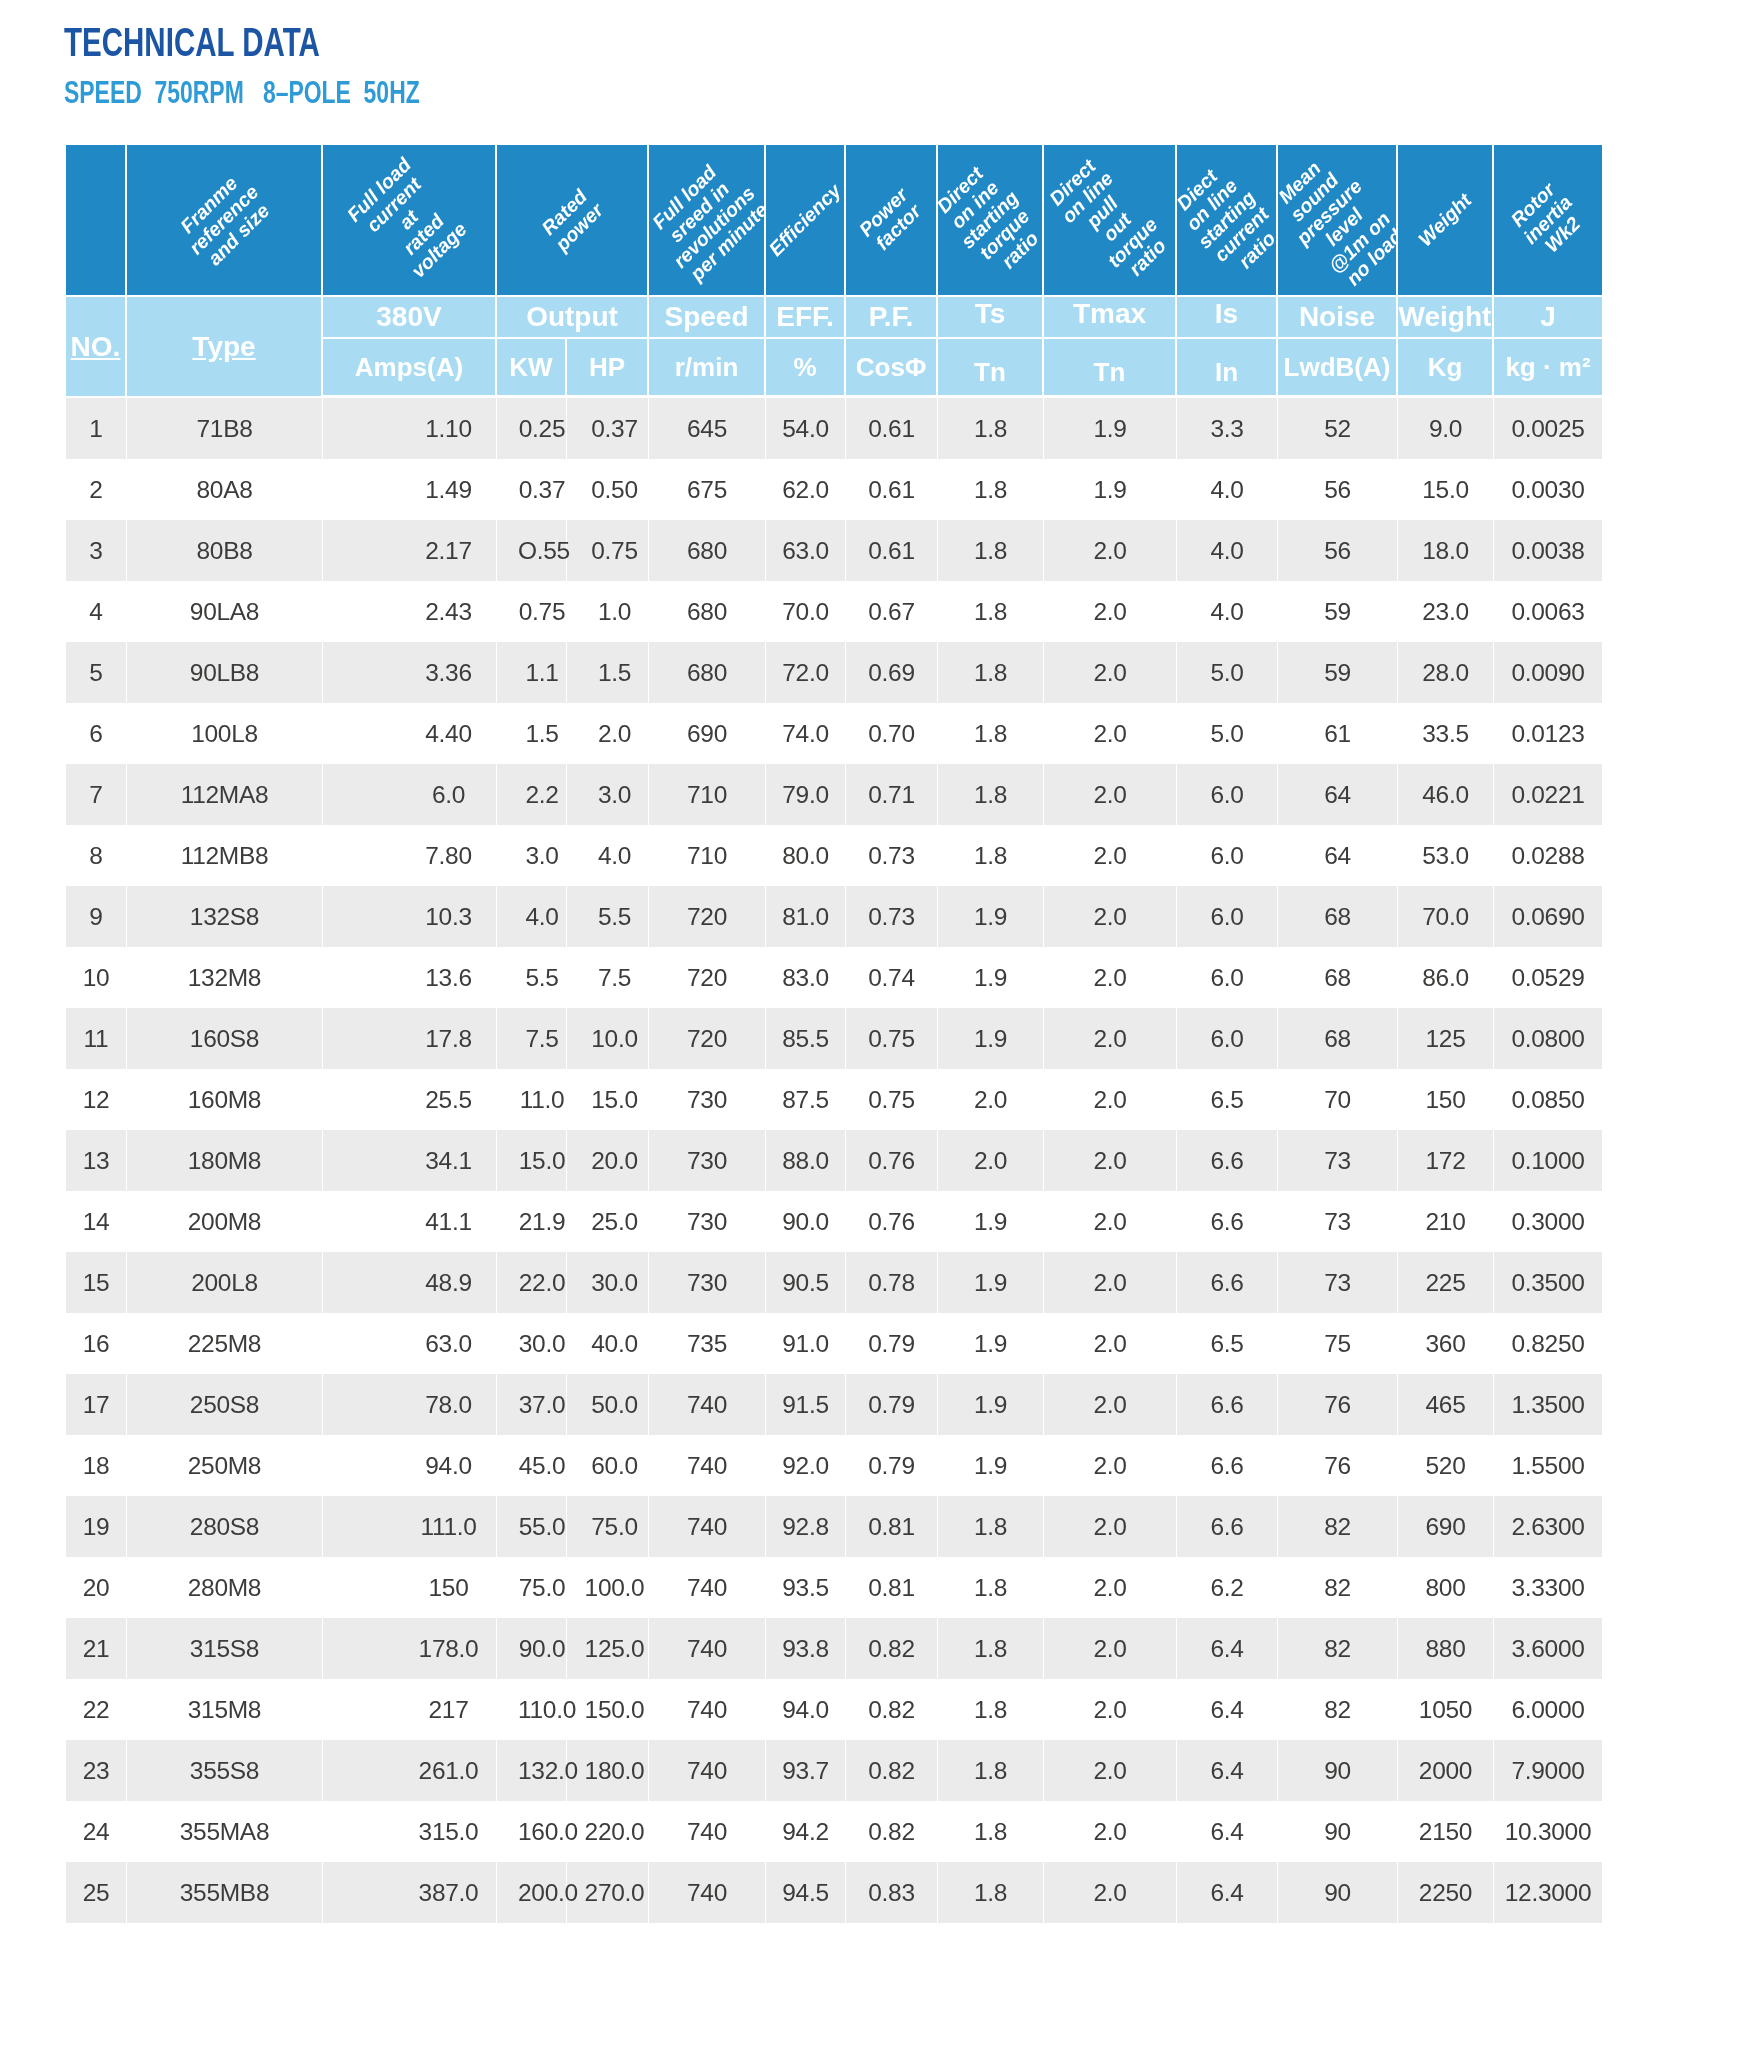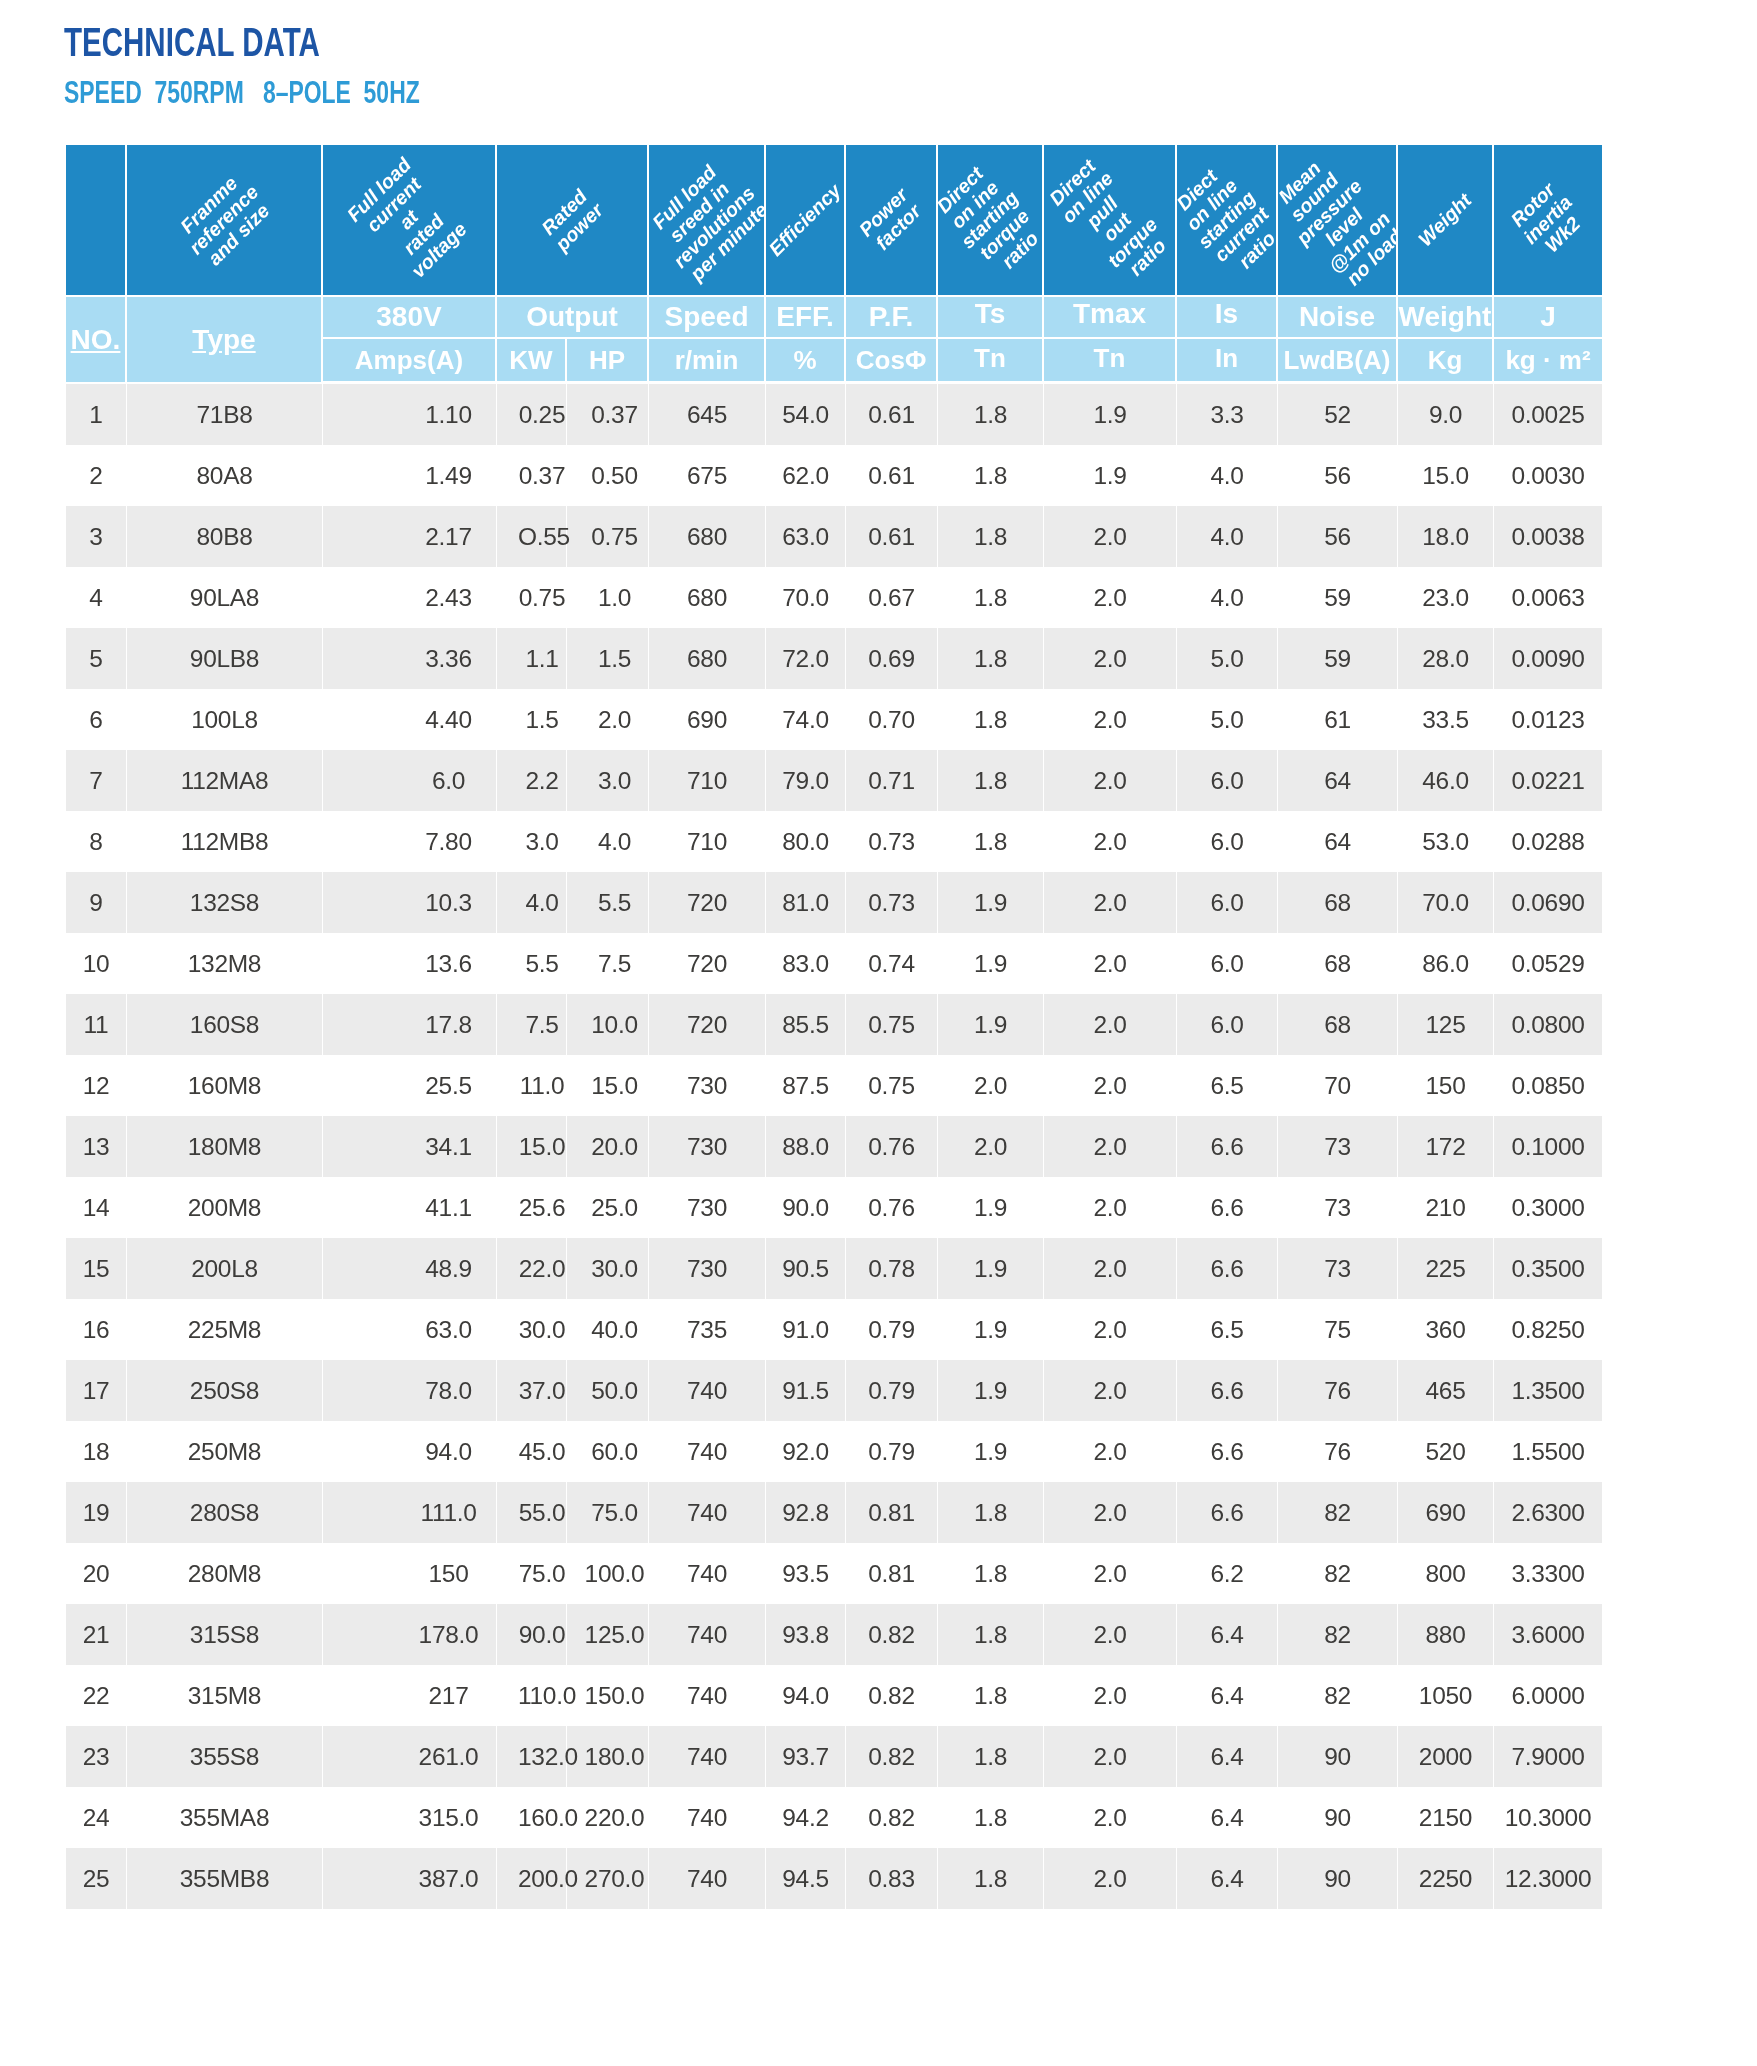--- a/index.html
+++ b/index.html
@@ -49,21 +49,21 @@
     white-space:pre-line;text-align:center;
   }
   
   tr.sub1 th,tr.sub2 th{
     background:var(--light-blue);color:#fff;font-weight:700;
     text-align:center;vertical-align:middle;
     border-right:2.1px solid #fff;
   }
   tr.sub1 th:last-child,tr.sub2 th:last-child{border-right:none;}
   tr.sub1 th{height:42px;font-size:28px;border-bottom:2.1px solid #fff;}
-  tr.sub2 th{height:45px;font-size:26px;border-bottom:3.5px solid #fff;}
+  tr.sub2 th{height:59px;font-size:26px;border-bottom:3.5px solid #fff;}
   th.rowspan2{font-size:28px;border-bottom:3.5px solid #fff;text-decoration:underline;}
   tr.sub1 th.vtop{vertical-align:top;padding-top:1.4px;margin-left:48px;}
   tr.sub2 th.vbot{vertical-align:bottom;padding-bottom:7px;}
   
   tbody td{
     height:61px;text-align:center;vertical-align:middle;
     font-size:24.5px;color:var(--text-dark);letter-spacing:-0.3px;
     border-right:1.4px solid #fff;
   }
   tbody td:last-child{border-right:none;}
@@ -388,21 +388,21 @@
           <td class="c9">2.0</td>
           <td class="c10">6.6</td>
           <td class="c11">73</td>
           <td class="c12">172</td>
           <td class="c13">0.1000</td>
         </tr>
         <tr>
           <td class="c0">14</td>
           <td class="c1">200M8</td>
           <td class="c2">41.1</td>
-          <td class="c3">25.6</td>
+          <td class="c3">21.9</td>
           <td class="c4">25.0</td>
           <td class="c5">730</td>
           <td class="c6">90.0</td>
           <td class="c7">0.76</td>
           <td class="c8">1.9</td>
           <td class="c9">2.0</td>
           <td class="c10">6.6</td>
           <td class="c11">73</td>
           <td class="c12">210</td>
           <td class="c13">0.3000</td>

